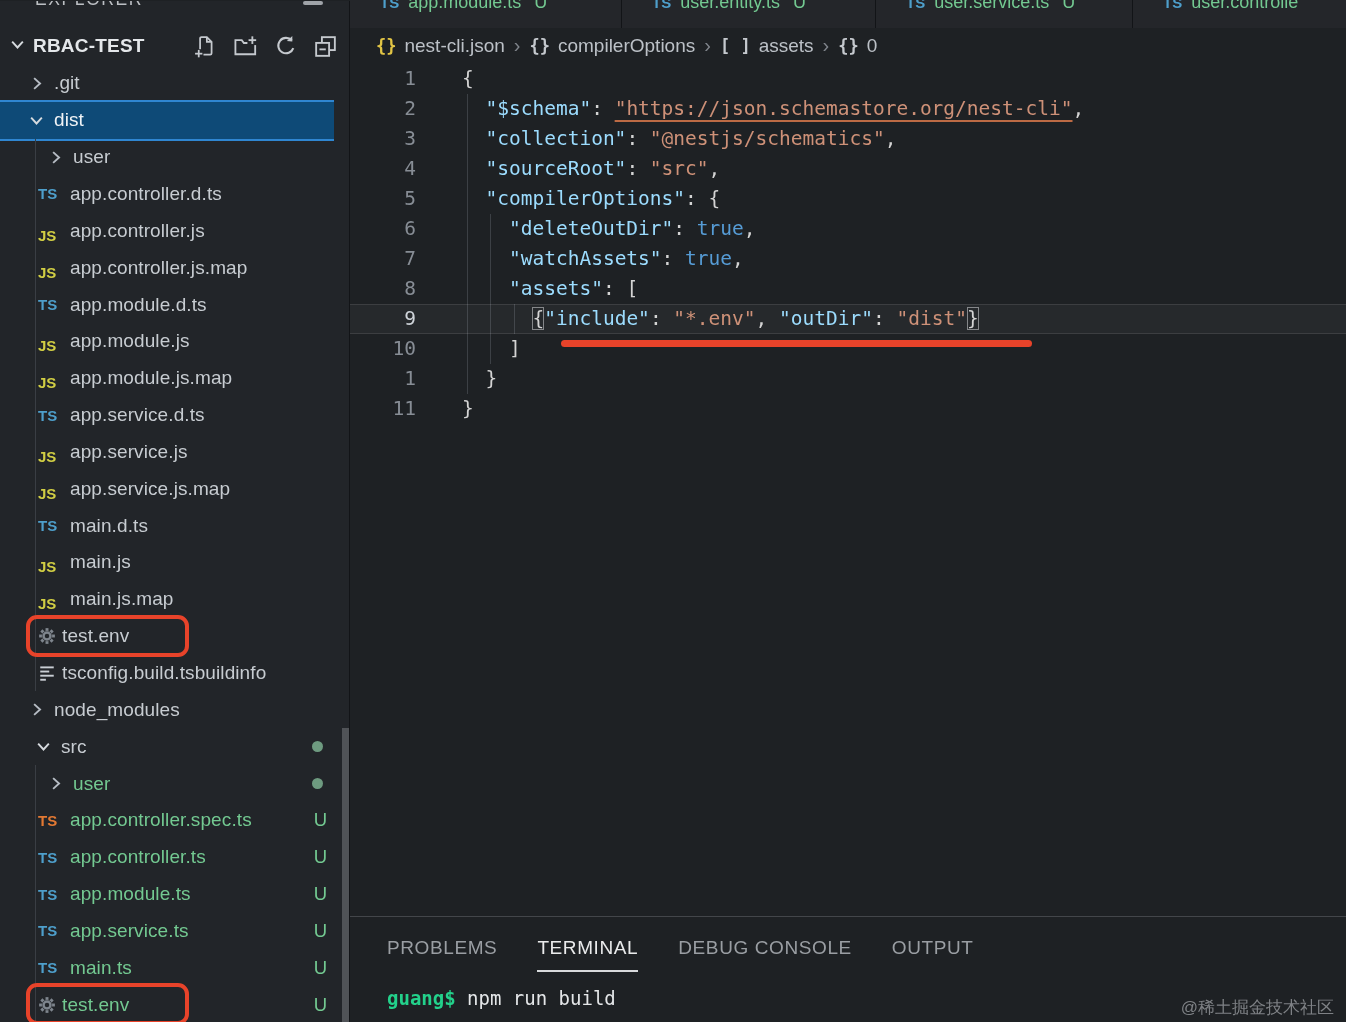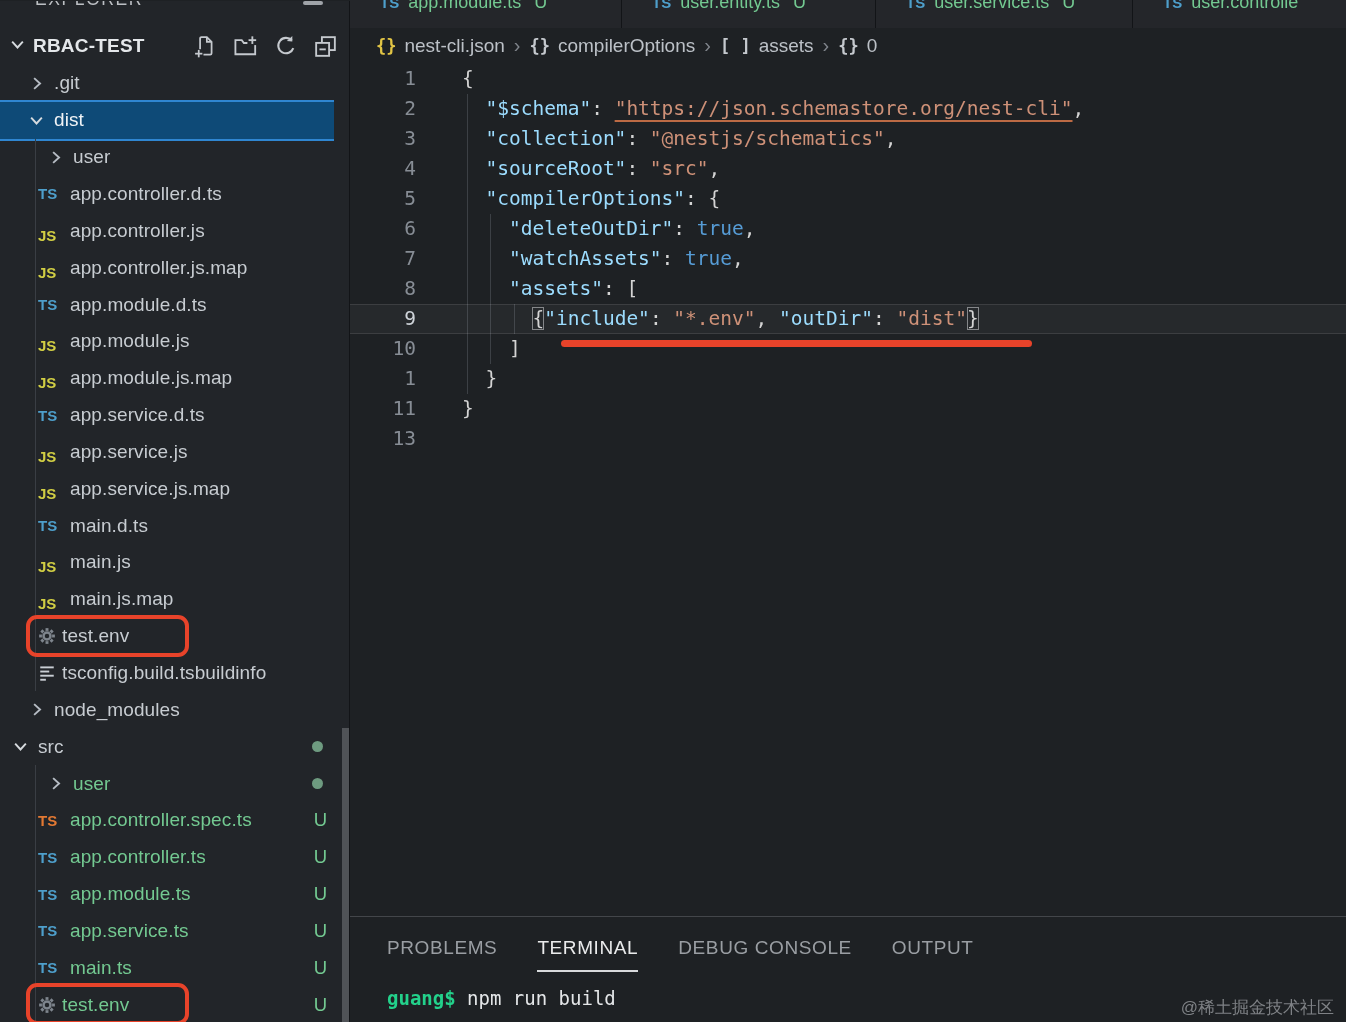--- a/index.html
+++ b/index.html
@@ -244,21 +244,21 @@
           <span class="tlabel">tsconfig.build.tsbuildinfo</span>
         </div>
         <div class="trow" style="top: 626.45px; height: 36.85px; padding-left: 27px;">
           <span class="icon-box" style="margin-right: 8px;">
             <svg width="19" height="19" viewBox="0 0 16 16">
               <polyline points="6,3.5 11,8 6,12.5" fill="none" stroke="#b6bcc4" stroke-width="1.6"></polyline>
             </svg>
           </span>
           <span class="tlabel">node_modules</span>
         </div>
-        <div class="trow" style="top: 663.3px; height: 36.85px; padding-left: 11px;">
+        <div class="trow" style="top: 663.3px; height: 36.85px; padding-left: 34px;">
           <span class="icon-box" style="margin-right: 8px;">
             <svg width="19" height="19" viewBox="0 0 16 16">
               <polyline points="3.5,5.5 8,10.5 12.5,5.5" fill="none" stroke="#d6dade" stroke-width="1.6"></polyline>
             </svg>
           </span>
           <span class="tlabel">src</span>
           <span class="badge-dot"></span>
         </div>
         <div class="trow git-green" style="top: 700.15px; height: 36.85px; padding-left: 46px;">
           <span class="icon-box" style="margin-right: 8px;">
@@ -426,24 +426,20 @@
           <span class="ctext"><span class="tk-p">    </span><span class="tk-p">]</span></span>
         </div>
         <div class="cline">
           <span class="ln">1</span>
           <span class="ctext"><span class="tk-p">  </span><span class="tk-p">}</span></span>
         </div>
         <div class="cline">
           <span class="ln">11</span>
           <span class="ctext"><span class="tk-p">}</span></span>
         </div>
-        <div class="cline">
-          <span class="ln">13</span>
-          <span class="ctext"></span>
-        </div>
       </div>
 
     <div id="panel">
       <div id="panel-tabs">
           <span class="ptab">PROBLEMS</span>
           <span class="ptab active">TERMINAL</span>
           <span class="ptab">DEBUG CONSOLE</span>
           <span class="ptab">OUTPUT</span>
         </div>
       <div id="term-line"><span id="term-prompt">guang$</span><span id="term-cmd"> npm run build</span></div>

